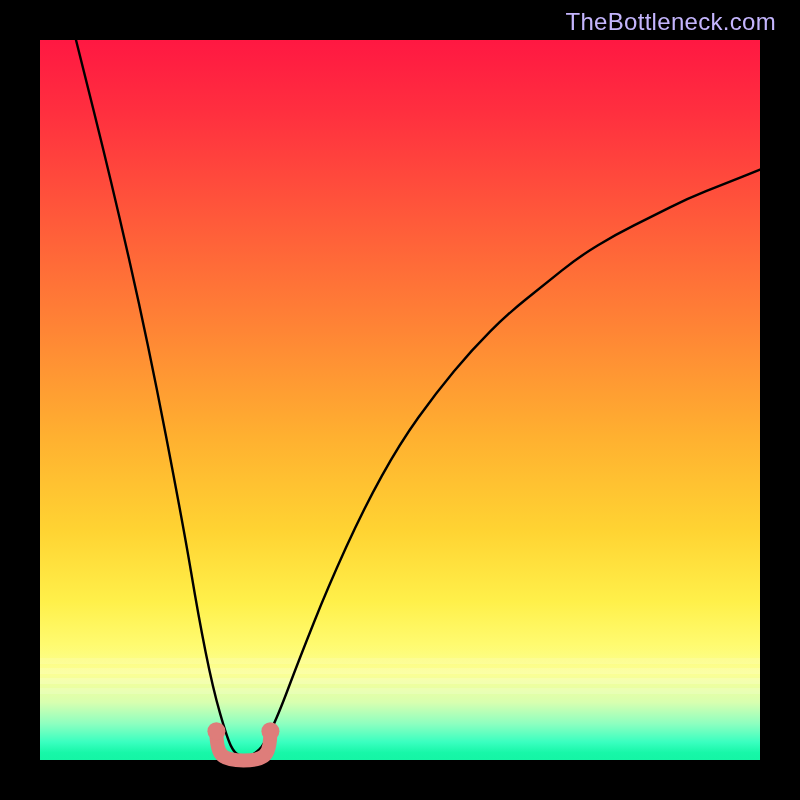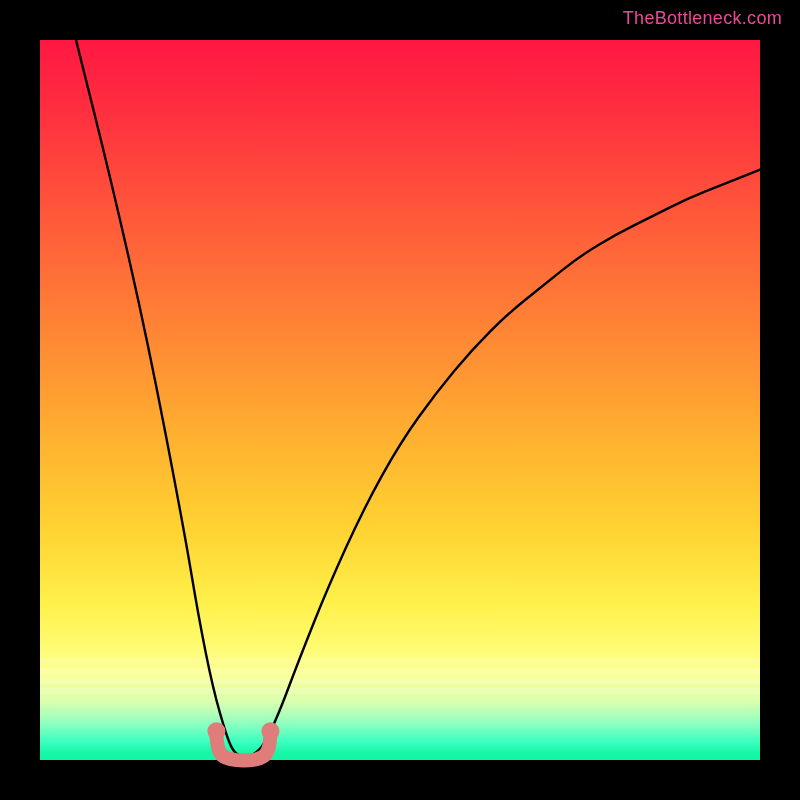--- a/index.html
+++ b/index.html
@@ -46,23 +46,23 @@
   }
   .white-band {
     position: absolute;
     left: 40px;
     width: 720px;
     background: rgba(255,255,255,0.55);
   }
   .watermark {
     position: absolute;
     top: 8px;
-    right: 18px;
-    color: #ec4899;
-    font-size: 18px;
+    right: 24px;
+    color: #c4b5fd;
+    font-size: 24px;
     letter-spacing: 0.3px;
     user-select: none;
   }
   svg.curve {
     position: absolute;
     left: 40px;
     top: 40px;
     width: 720px;
     height: 720px;
     overflow: visible;

